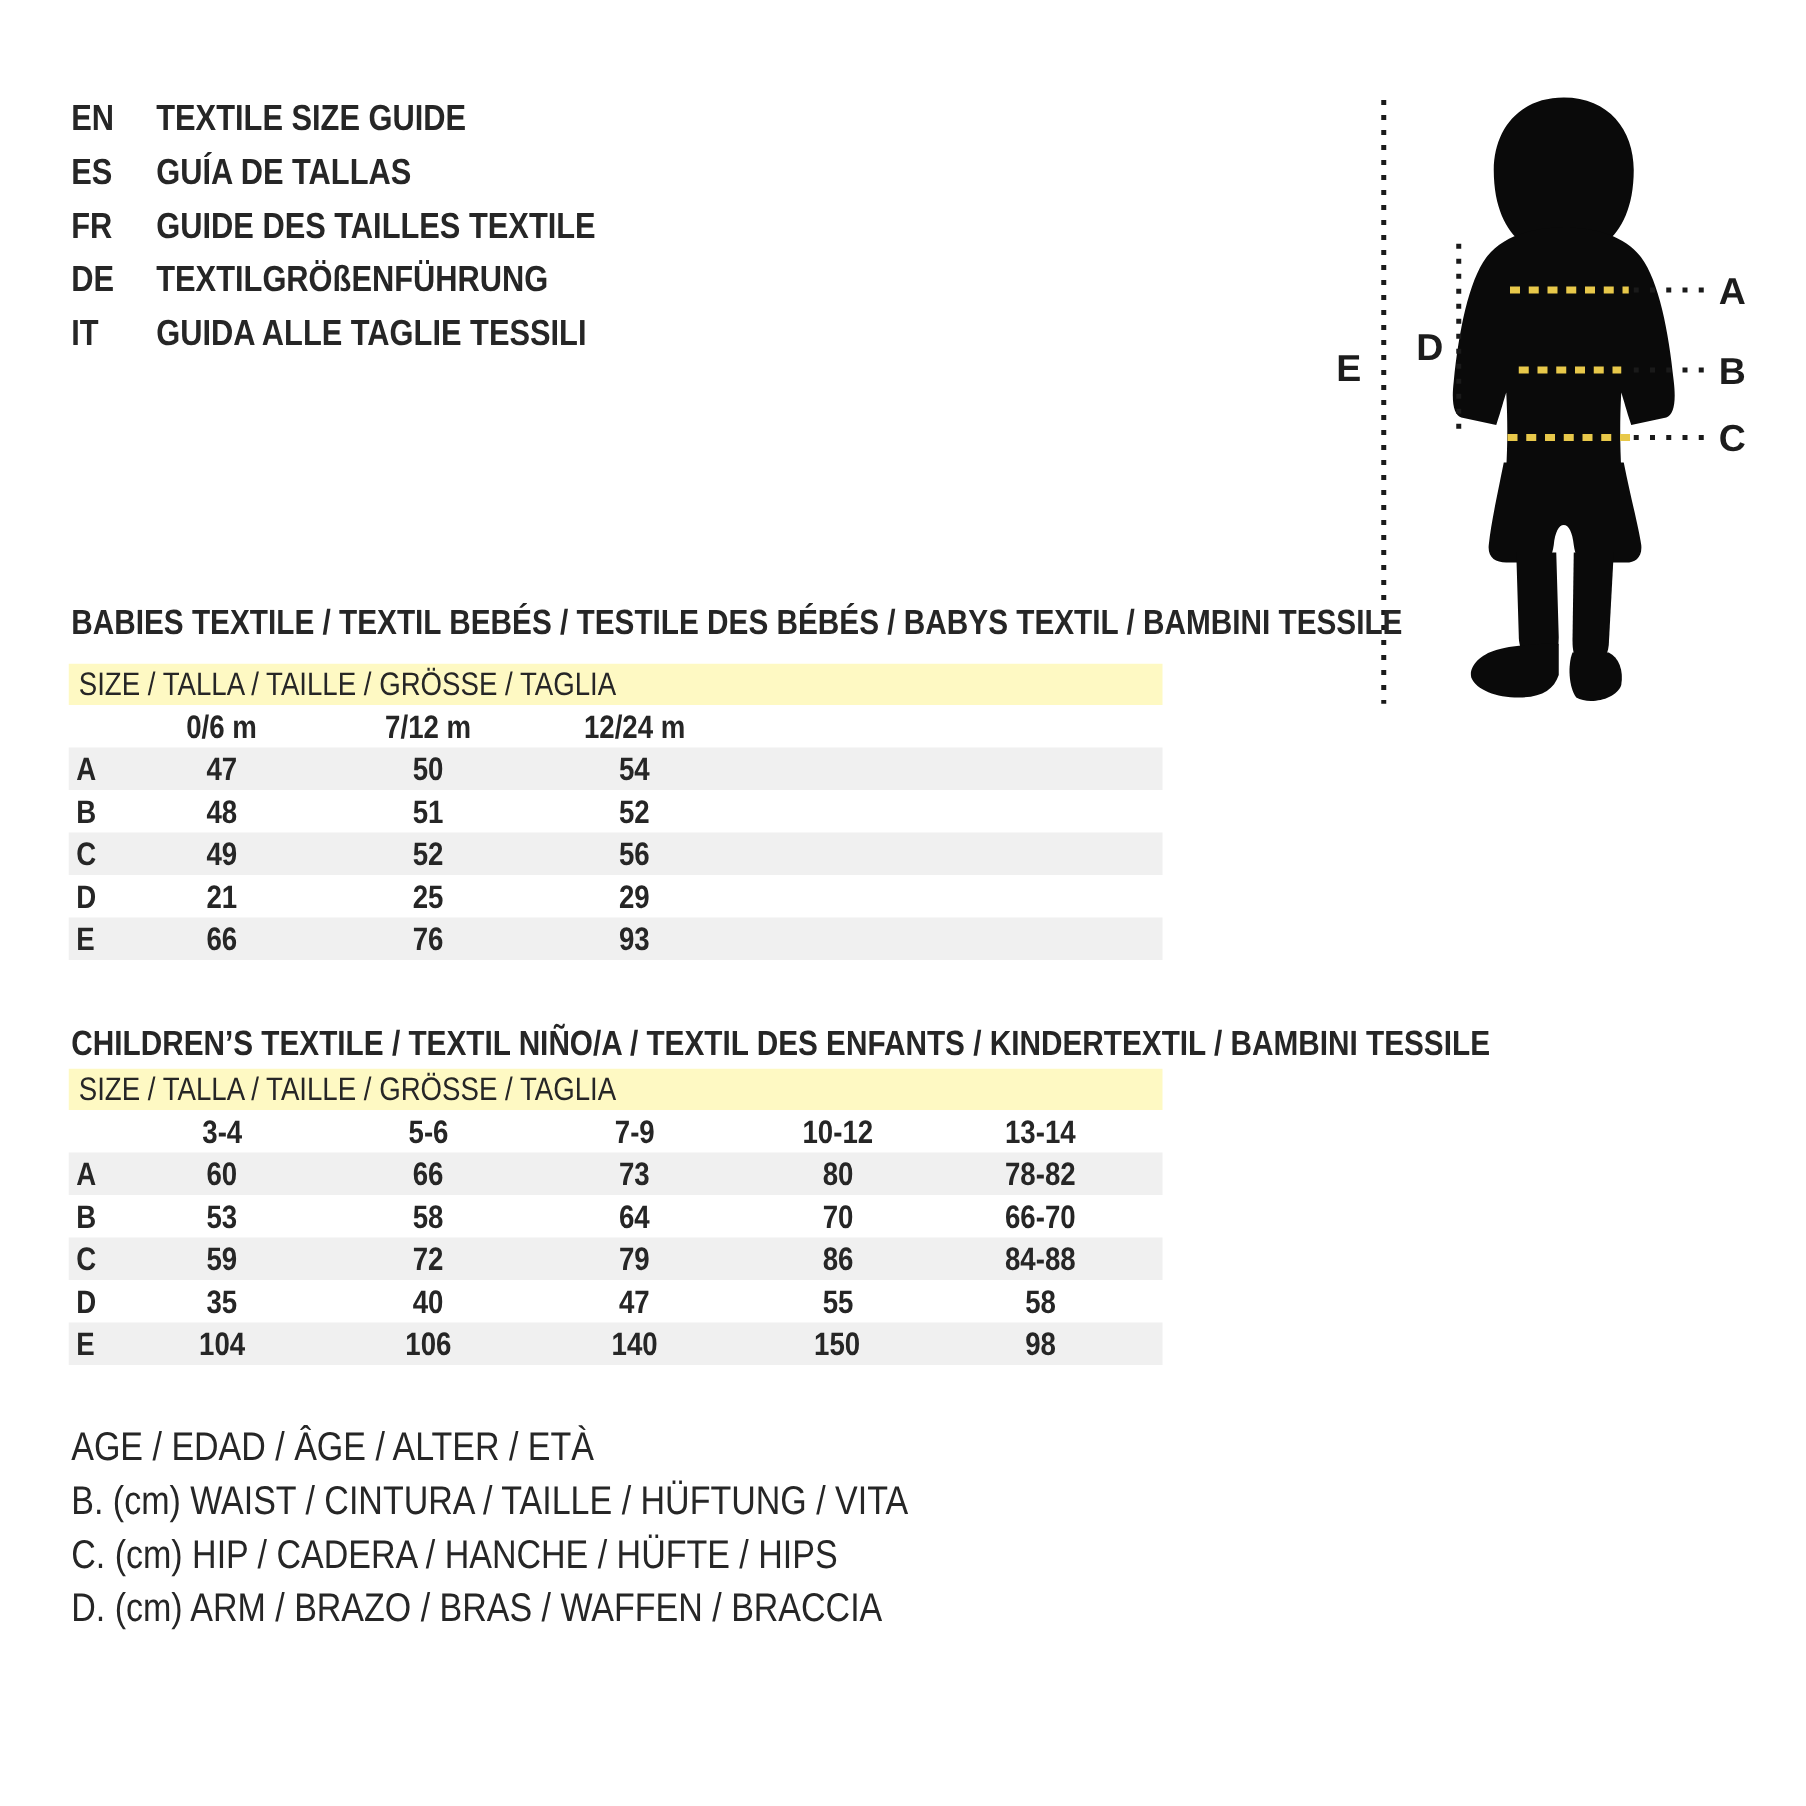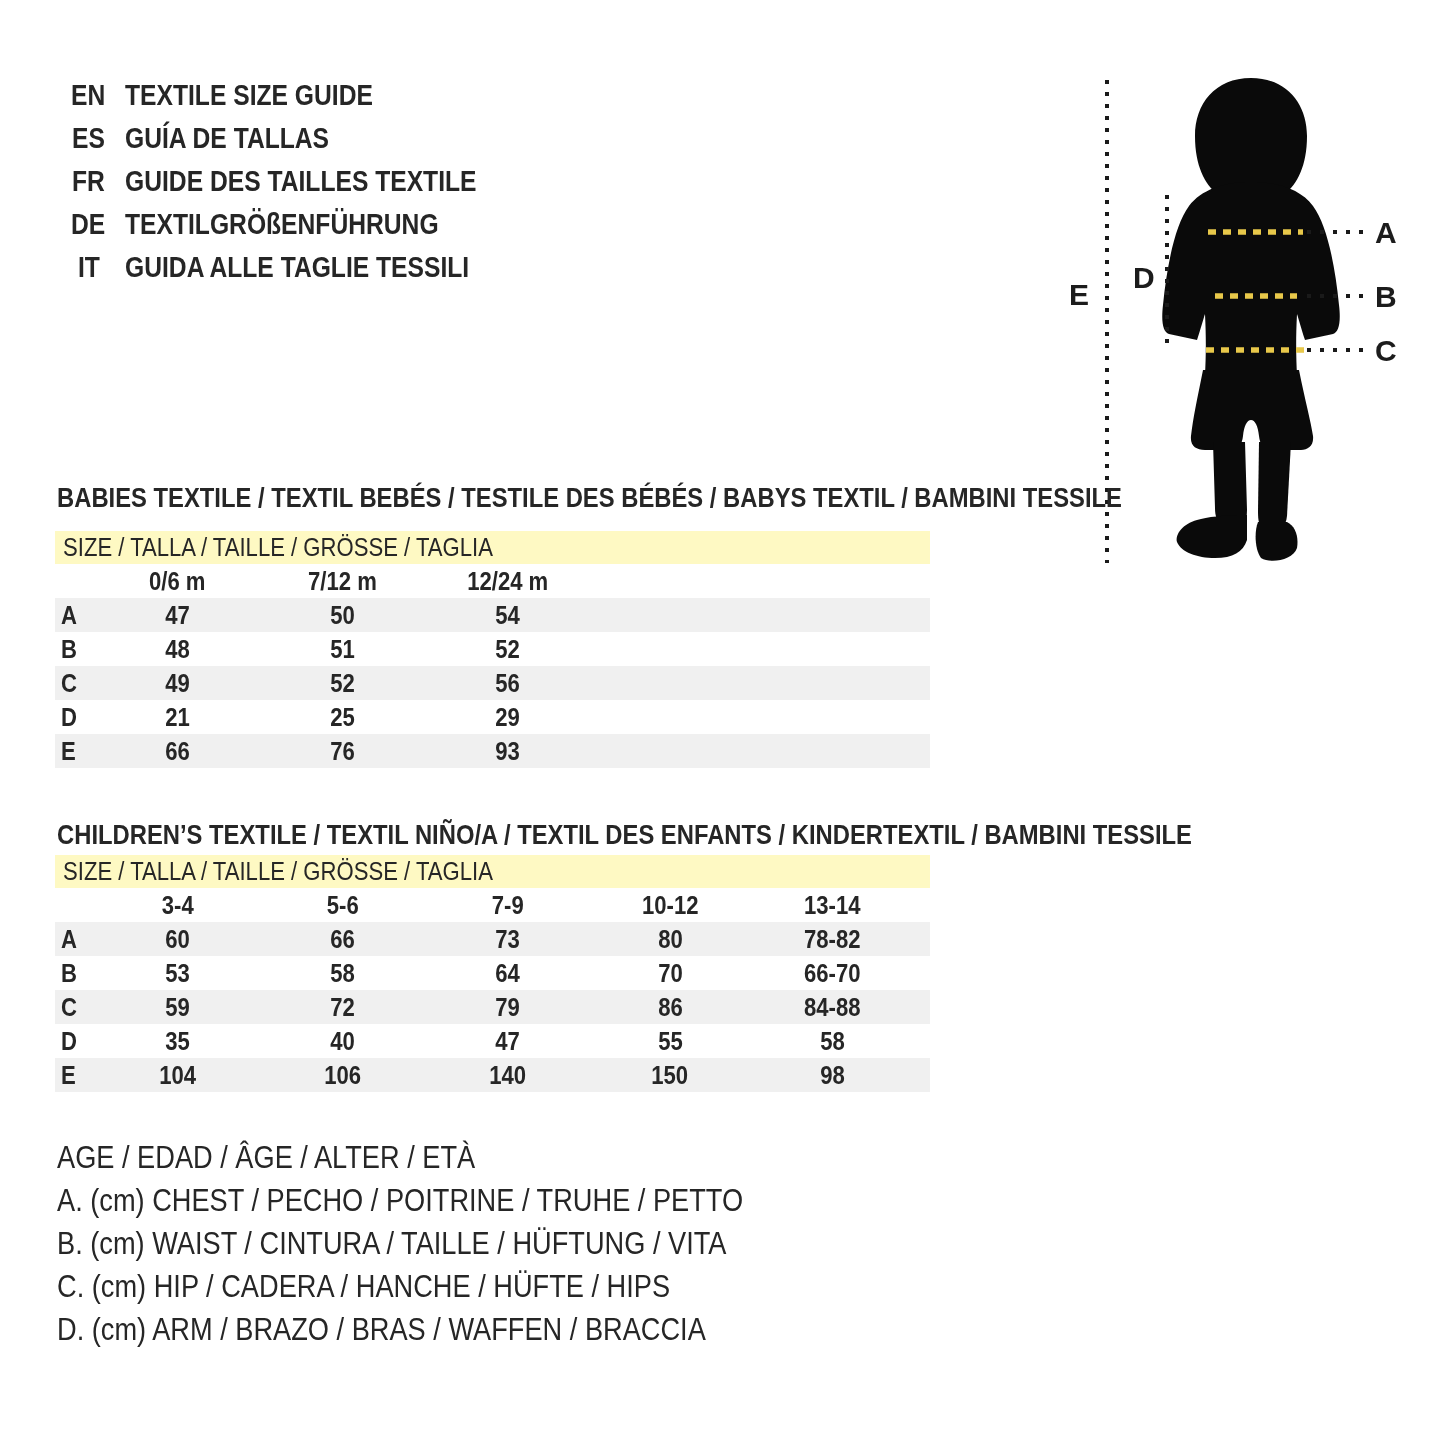--- a/index.html
+++ b/index.html
@@ -7,21 +7,21 @@
     position:relative;width:1445px;height:1445px;background:#ffffff;overflow:hidden;
     font-family:"Liberation Sans","DejaVu Sans",sans-serif;color:#262626;
   }
   
   .cond{display:inline-block;transform:scaleX(.85);transform-origin:0 50%;white-space:nowrap;}
   .cond-c{display:inline-block;transform:scaleX(.85);transform-origin:50% 50%;white-space:nowrap;}
 
   
   .lang-block{position:absolute;left:57px;top:74px;}
   .lang-row{display:flex;height:43px;align-items:center;font-size:29px;font-weight:700;letter-spacing:0;}
-  .lang-code{width:68px;flex:0 0 68px;text-align:center;}
+  .lang-code{width:68px;flex:0 0 68px;}
 
   
   .sec-title{position:absolute;left:57px;height:30px;line-height:30px;font-size:28px;font-weight:700;}
 
   
   .sizetable{position:absolute;left:55px;width:875px;}
   .size-bar{position:absolute;left:0;top:0;width:875px;height:33px;background:#fef9c3;
             display:flex;align-items:center;padding-left:8px;box-sizing:border-box;
             font-size:26px;font-weight:400;}
   .trow{position:absolute;left:0;width:875px;height:34px;display:flex;align-items:center;font-size:26px;font-weight:700;}
@@ -208,23 +208,20 @@
       <span class="cell cw4"><span class="cond-c">150</span></span>
       <span class="cell cw"><span class="cond-c">98</span></span>
     </div>
   </div>
 
   <div class="legend">
     <div class="legend-row">
         <span class="cond">AGE / EDAD / ÂGE / ALTER / ETÀ</span>
       </div>
     <div class="legend-row">
-        <span class="cond">A. (cm) CHEST / PECHO / POITRINE / TRUHE / PETTO</span>
-      </div>
-    <div class="legend-row">
         <span class="cond">B. (cm) WAIST / CINTURA / TAILLE / HÜFTUNG / VITA</span>
       </div>
     <div class="legend-row">
         <span class="cond">C. (cm) HIP / CADERA / HANCHE / HÜFTE / HIPS</span>
       </div>
     <div class="legend-row">
         <span class="cond">D. (cm) ARM / BRAZO / BRAS / WAFFEN / BRACCIA</span>
       </div>
   </div>
 

